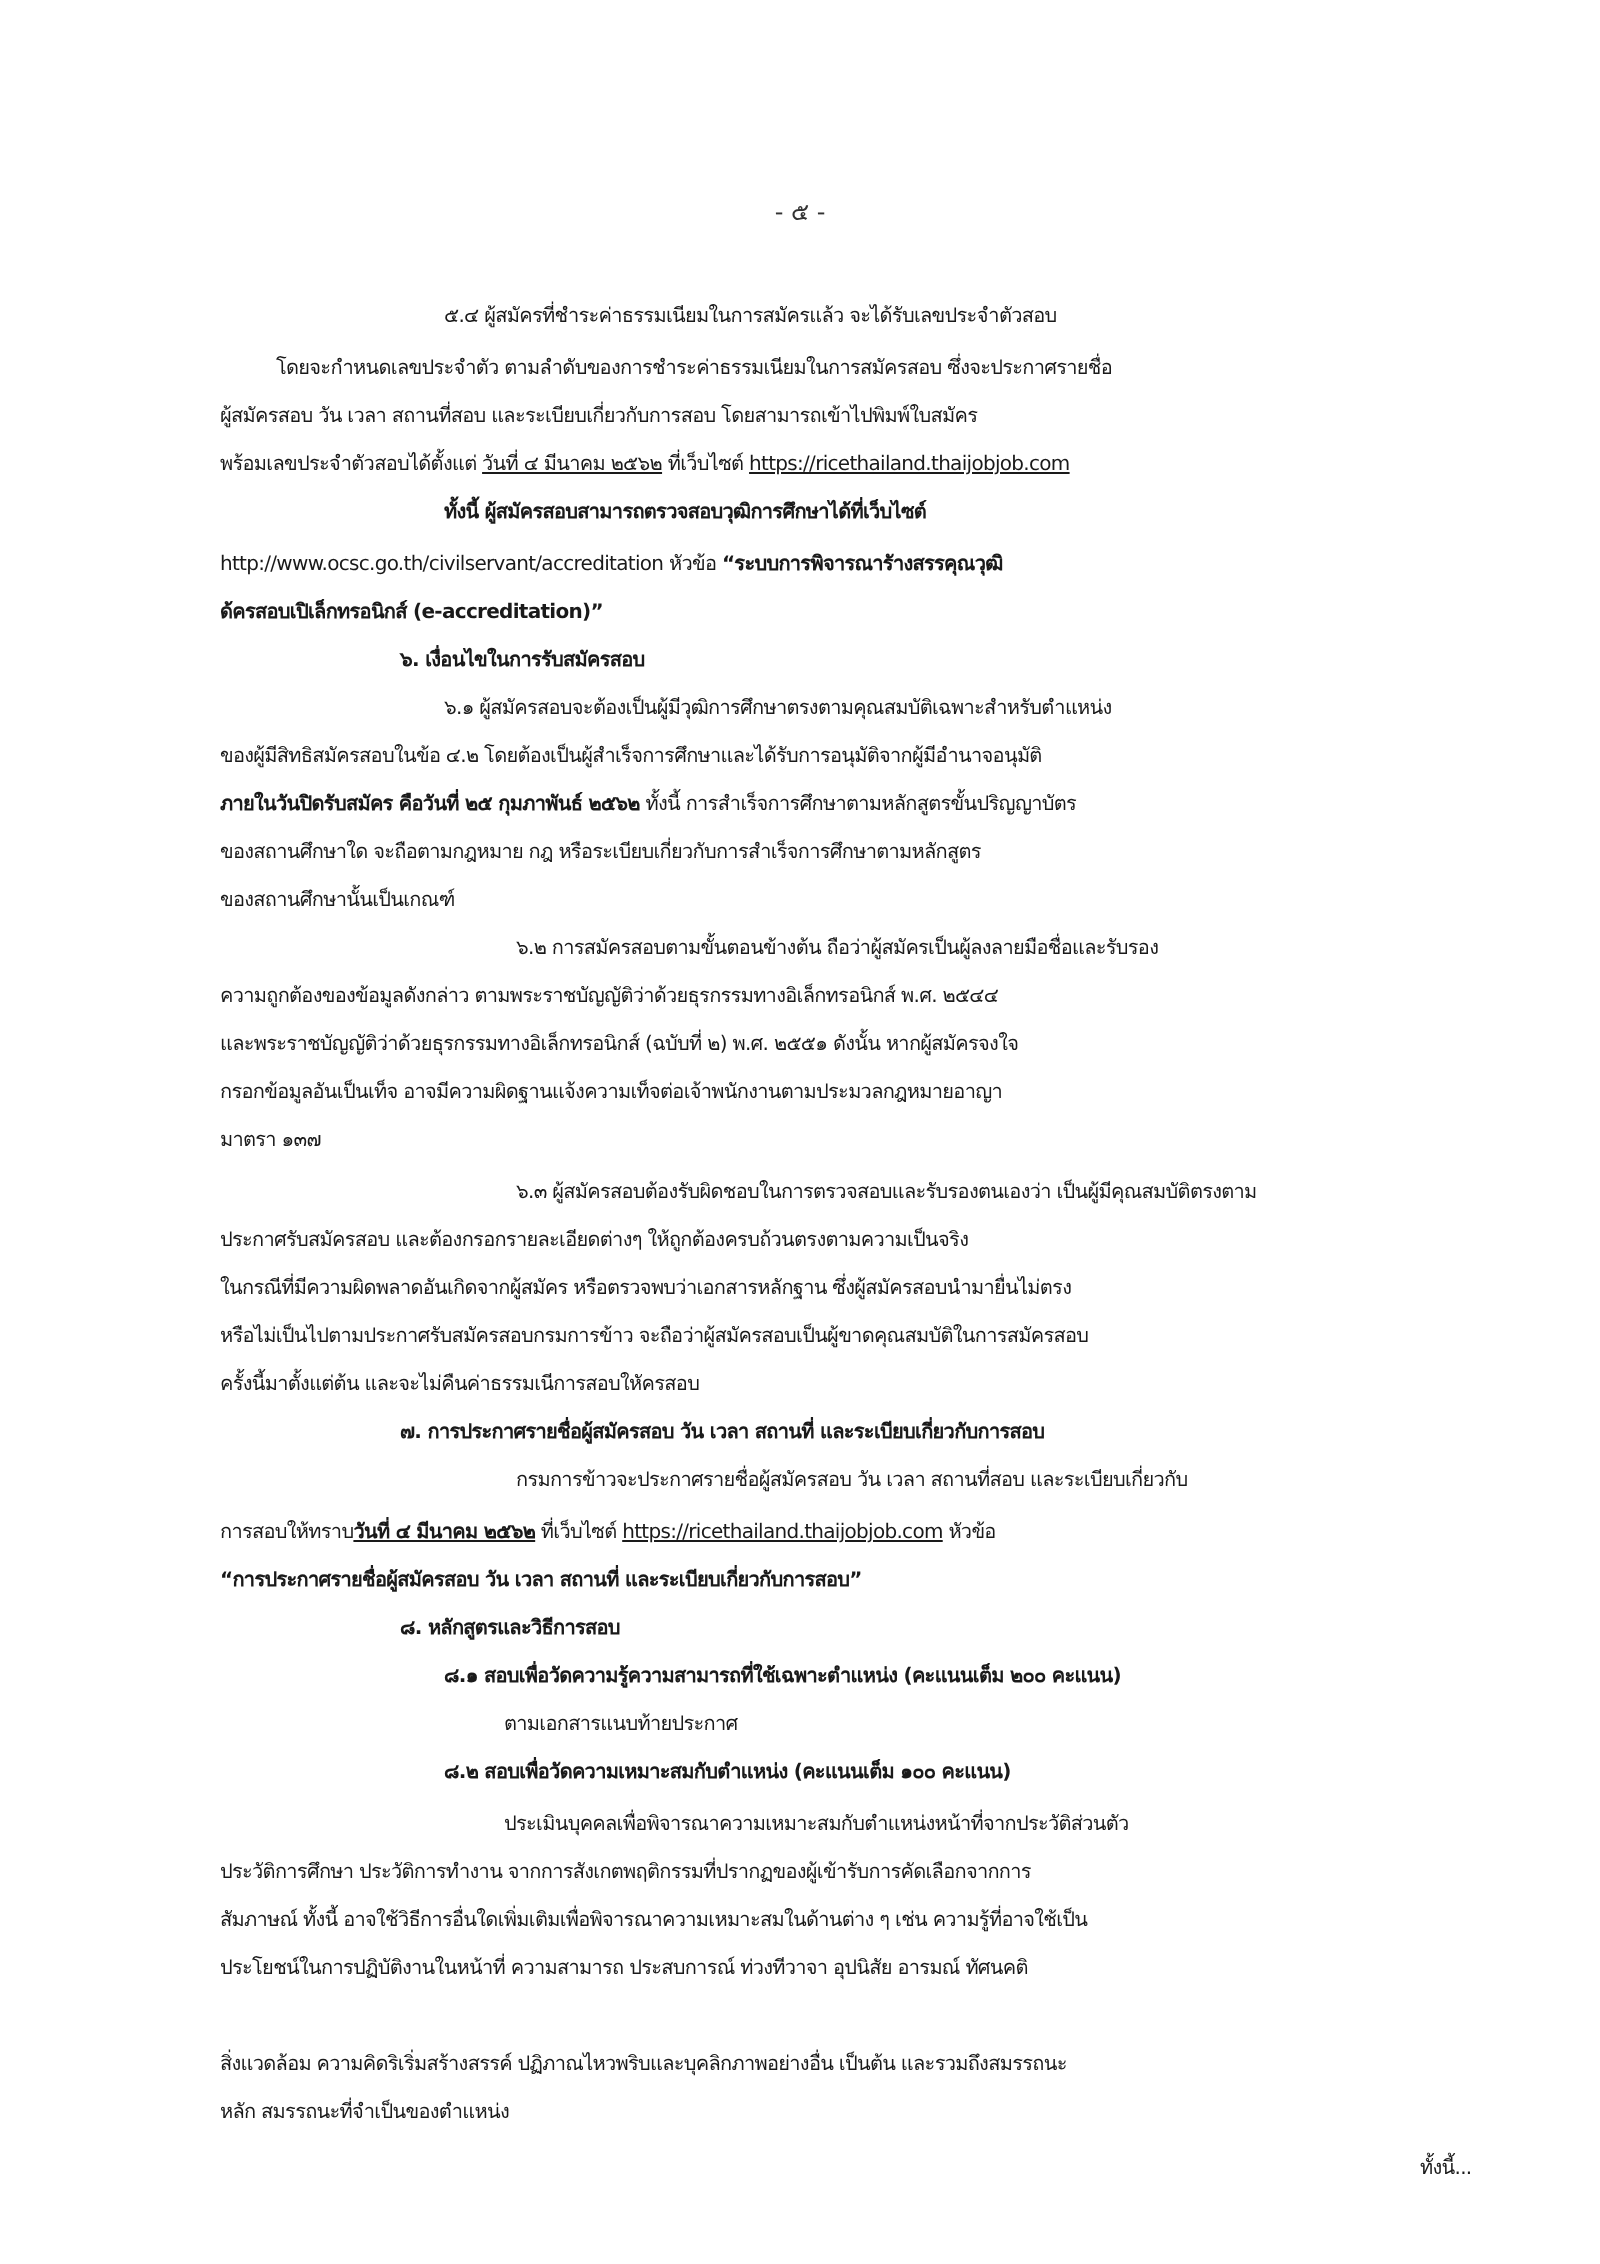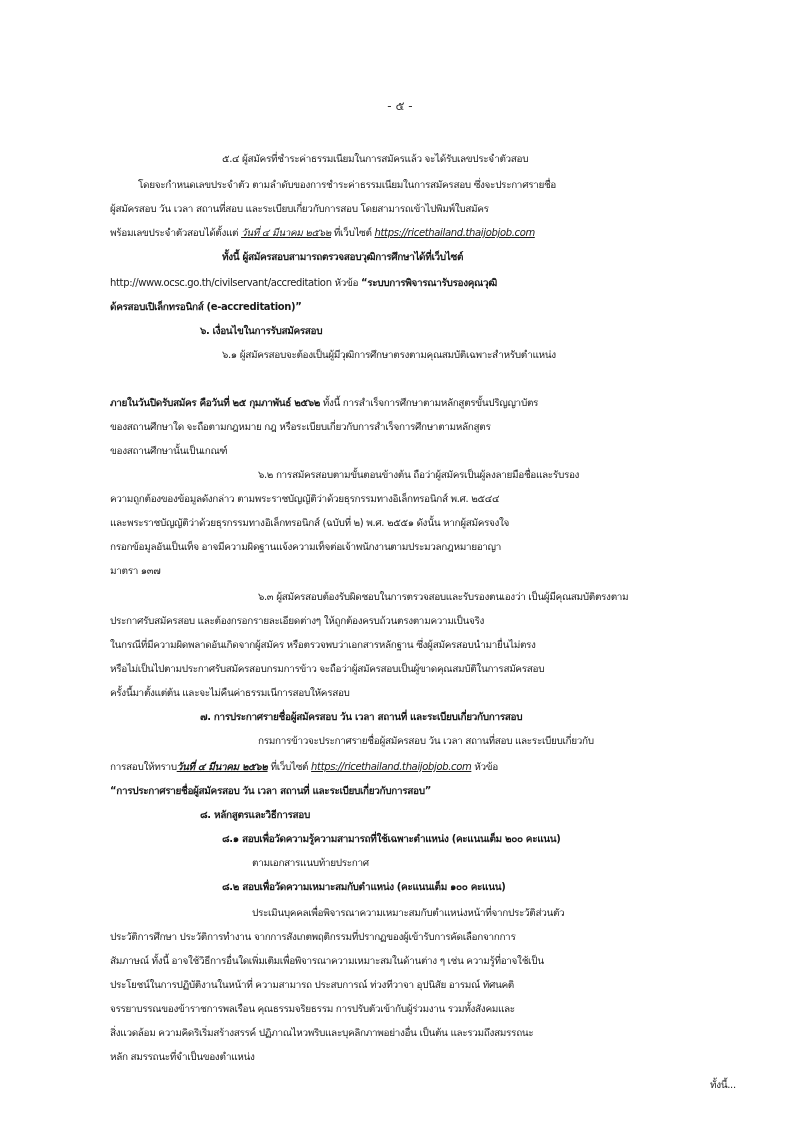--- a/index.html
+++ b/index.html
@@ -1,43 +1,44 @@
 <!DOCTYPE html>
 <html><head>
 <meta charset="utf-8">
 <style>
   html, body { margin: 0; padding: 0; background: #ffffff; }
   body { width: 800px; height: 1132px; position: relative; overflow: hidden;
          font-family: "DejaVu Sans", "Liberation Sans", sans-serif; color: #1a1a1a; }
   .page { position: absolute; left: 0; top: 0; width: 800px; height: 1132px; background: #fff; }
   .ln { position: absolute; white-space: nowrap; font-size: 10px; line-height: 18px; letter-spacing: -0.35px; }
   .b { font-weight: bold; }
-  .u { text-decoration: underline; font-style: italic; }
+  .u { text-decoration: underline; }
   .pagenum { position: absolute; top: 96px; left: 0; width: 800px; text-align: center; font-size: 12px; color: #333; }
 </style>
 </head>
 <body>
 
 <div class="page">
   <div class="pagenum">- ๕ -</div>
 
   <div class="ln" style="top:150px;left:222px;">๕.๔ ผู้สมัครที่ชำระค่าธรรมเนียมในการสมัครแล้ว จะได้รับเลขประจำตัวสอบ</div>
   <div class="ln" style="top:176px;left:110px;margin-left:28px;">โดยจะกำหนดเลขประจำตัว ตามลำดับของการชำระค่าธรรมเนียมในการสมัครสอบ ซึ่งจะประกาศรายชื่อ</div>
   <div class="ln" style="top:200px;left:110px;">ผู้สมัครสอบ วัน เวลา สถานที่สอบ และระเบียบเกี่ยวกับการสอบ โดยสามารถเข้าไปพิมพ์ใบสมัคร</div>
   <div class="ln" style="top:224px;left:110px;">
     <span>พร้อมเลขประจำตัวสอบได้ตั้งแต่ </span><span class="u">วันที่ ๔ มีนาคม ๒๕๖๒</span><span> ที่เว็บไซต์ </span><span class="u">https://ricethailand.thaijobjob.com</span>
   </div>
   <div class="ln b" style="top:248px;left:222px;">ทั้งนี้ ผู้สมัครสอบสามารถตรวจสอบวุฒิการศึกษาได้ที่เว็บไซต์</div>
   <div class="ln" style="top:274px;left:110px;">
-    <span>http://www.ocsc.go.th/civilservant/accreditation</span><span> หัวข้อ </span><span class="b">“ระบบการพิจารณารับรองคุณวุฒิ</span>
+    <span>http://www.ocsc.go.th/civilservant/accreditation</span><span> หัวข้อ </span><span class="b">“ระบบการพิจารณารัางสรรคุณวุฒิ</span>
   </div>
   <div class="ln b" style="top:298px;left:110px;">ด้ครสอบเปิเล็กทรอนิกส์ (e-accreditation)”</div>
 
   <div class="ln b" style="top:322px;left:200px;">๖. เงื่อนไขในการรับสมัครสอบ</div>
   <div class="ln" style="top:346px;left:222px;">๖.๑ ผู้สมัครสอบจะต้องเป็นผู้มีวุฒิการศึกษาตรงตามคุณสมบัติเฉพาะสำหรับตำแหน่ง</div>
+  <div class="ln" style="top:370px;left:110px;">ของผู้มีสิทธิสมัครสอบในข้อ ๔.๒ โดยต้องเป็นผู้สำเร็จการศึกษาและได้รับการอนุมัติจากผู้มีอำนาจอนุมัติ</div>
   <div class="ln" style="top:394px;left:110px;">
     <span class="b">ภายในวันปิดรับสมัคร คือวันที่ ๒๕ กุมภาพันธ์ ๒๕๖๒</span><span> ทั้งนี้ การสำเร็จการศึกษาตามหลักสูตรขั้นปริญญาบัตร</span>
   </div>
   <div class="ln" style="top:418px;left:110px;">ของสถานศึกษาใด จะถือตามกฎหมาย กฎ หรือระเบียบเกี่ยวกับการสำเร็จการศึกษาตามหลักสูตร</div>
   <div class="ln" style="top:442px;left:110px;">ของสถานศึกษานั้นเป็นเกณฑ์</div>
 
   <div class="ln" style="top:466px;left:258px;">๖.๒ การสมัครสอบตามขั้นตอนข้างต้น ถือว่าผู้สมัครเป็นผู้ลงลายมือชื่อและรับรอง</div>
   <div class="ln" style="top:490px;left:110px;">ความถูกต้องของข้อมูลดังกล่าว ตามพระราชบัญญัติว่าด้วยธุรกรรมทางอิเล็กทรอนิกส์ พ.ศ. ๒๕๔๔</div>
   <div class="ln" style="top:514px;left:110px;">และพระราชบัญญัติว่าด้วยธุรกรรมทางอิเล็กทรอนิกส์ (ฉบับที่ ๒) พ.ศ. ๒๕๕๑ ดังนั้น หากผู้สมัครจงใจ</div>
   <div class="ln" style="top:538px;left:110px;">กรอกข้อมูลอันเป็นเท็จ อาจมีความผิดฐานแจ้งความเท็จต่อเจ้าพนักงานตามประมวลกฎหมายอาญา</div>
@@ -57,18 +58,17 @@
   <div class="ln b" style="top:782px;left:110px;">“การประกาศรายชื่อผู้สมัครสอบ วัน เวลา สถานที่ และระเบียบเกี่ยวกับการสอบ”</div>
 
   <div class="ln b" style="top:806px;left:200px;">๘. หลักสูตรและวิธีการสอบ</div>
   <div class="ln b" style="top:830px;left:222px;">๘.๑ สอบเพื่อวัดความรู้ความสามารถที่ใช้เฉพาะตำแหน่ง (คะแนนเต็ม ๒๐๐ คะแนน)</div>
   <div class="ln" style="top:854px;left:252px;">ตามเอกสารแนบท้ายประกาศ</div>
   <div class="ln b" style="top:878px;left:222px;text-align:right;">๘.๒ สอบเพื่อวัดความเหมาะสมกับตำแหน่ง (คะแนนเต็ม ๑๐๐ คะแนน)</div>
   <div class="ln" style="top:904px;left:252px;">ประเมินบุคคลเพื่อพิจารณาความเหมาะสมกับตำแหน่งหน้าที่จากประวัติส่วนตัว</div>
   <div class="ln" style="top:928px;left:110px;">ประวัติการศึกษา ประวัติการทำงาน จากการสังเกตพฤติกรรมที่ปรากฏของผู้เข้ารับการคัดเลือกจากการ</div>
   <div class="ln" style="top:952px;left:110px;">สัมภาษณ์ ทั้งนี้ อาจใช้วิธีการอื่นใดเพิ่มเติมเพื่อพิจารณาความเหมาะสมในด้านต่าง ๆ เช่น ความรู้ที่อาจใช้เป็น</div>
   <div class="ln" style="top:976px;left:110px;">ประโยชน์ในการปฏิบัติงานในหน้าที่ ความสามารถ ประสบการณ์ ท่วงทีวาจา อุปนิสัย อารมณ์ ทัศนคติ</div>
-  <div class="ln" style="top:1000px;left:110px;">จรรยาบรรณของข้าราชการพลเรือน คุณธรรมจริยธรรม การปรับตัวเข้ากับผู้ร่วมงาน รวมทั้งสังคมและ</div>
   <div class="ln" style="top:1024px;left:110px;">สิ่งแวดล้อม ความคิดริเริ่มสร้างสรรค์ ปฏิภาณไหวพริบและบุคลิกภาพอย่างอื่น เป็นต้น และรวมถึงสมรรถนะ</div>
   <div class="ln" style="top:1048px;left:110px;">หลัก สมรรถนะที่จำเป็นของตำแหน่ง</div>
 
   <div class="ln" style="top:1076px;left:710px;">ทั้งนี้...</div>
 </div>
 
 </body></html>

